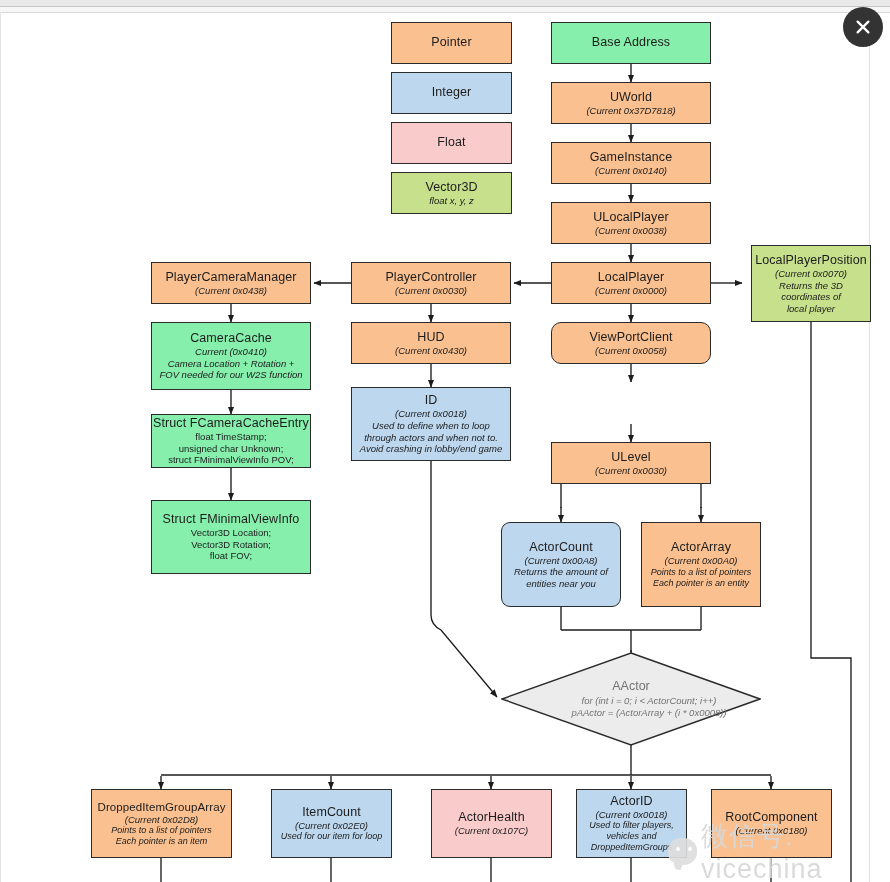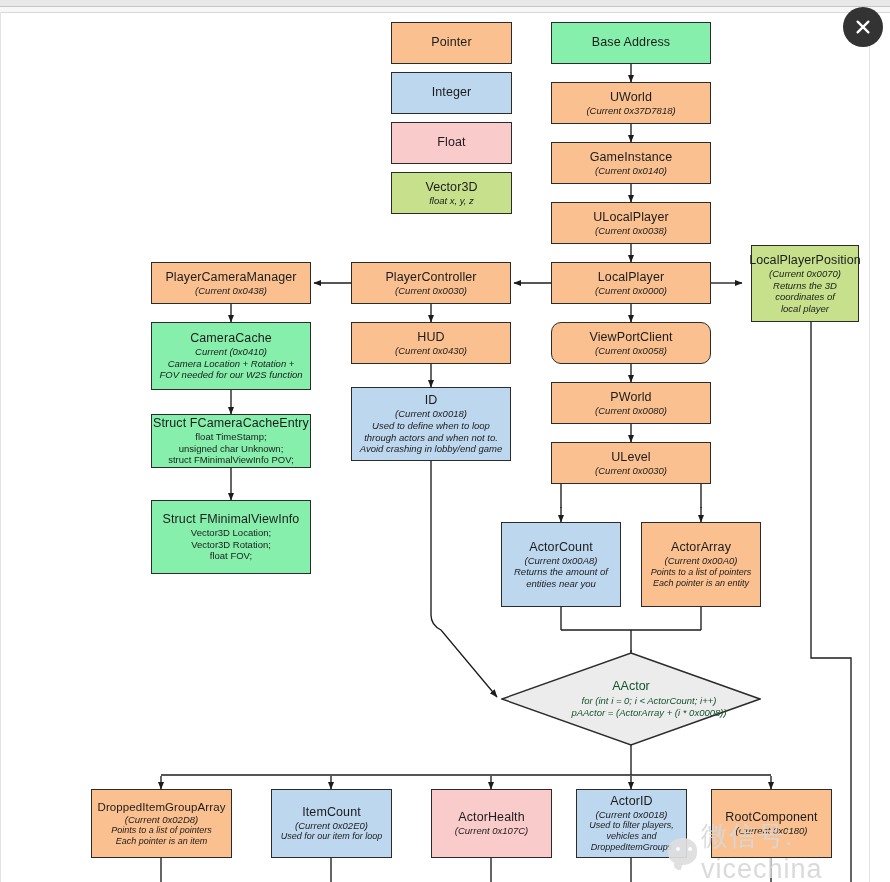--- a/index.html
+++ b/index.html
@@ -46,21 +46,21 @@
 
   .legend .t{font-size:12.5px;}
 
   
   .diamond{
     position:absolute;
     display:flex;align-items:center;justify-content:center;
     text-align:center;
   }
   .diamond .shape{position:absolute;left:0;top:0;width:100%;height:100%;}
-  .diamond .dlabel{position:relative;z-index:2;color:#14532d;line-height:1.25;}
+  .diamond .dlabel{position:relative;z-index:2;color:#737373;line-height:1.25;}
   .diamond .dlabel .t{font-size:12.5px;}
   .diamond .dlabel .s{font-size:9.5px;font-style:italic;white-space:nowrap;margin-left:36px;}
 
   
   .wm{position:absolute;left:668px;top:818px;z-index:40;display:flex;align-items:center;gap:4px;
       color:#d7d7d7;font-size:27px;letter-spacing:1px;opacity:.92;pointer-events:none;}
   .wm .bubble{width:34px;height:27px;background:#dedede;border-radius:14px/12px;position:relative;}
   .wm .bubble:after{content:"";position:absolute;left:5px;bottom:-5px;width:9px;height:8px;background:#dedede;
       border-radius:0 0 0 8px;transform:skewX(-18deg);}
   .wm .bubble .e1,.wm .bubble .e2{position:absolute;top:9px;width:4px;height:4px;background:#fff;border-radius:50%;}
@@ -184,24 +184,20 @@
   <div class="node orange" style="left:551px;top:262px;width:160px;height:42px;">
     <div class="t">LocalPlayer</div>
     <div class="s">(Current 0x0000)</div>
   </div>
 
   <div class="node orange" style="left:551px;top:322px;width:160px;height:42px;border-radius:10px;">
     <div class="t">ViewPortClient</div>
     <div class="s">(Current 0x0058)</div>
   </div>
 
-  <div class="node orange" style="left:551px;top:382px;width:160px;height:42px;">
-    <div class="t">PWorld</div>
-    <div class="s">(Current 0x0080)</div>
-  </div>
 
   <div class="node orange" style="left:551px;top:442px;width:160px;height:42px;">
     <div class="t">ULevel</div>
     <div class="s">(Current 0x0030)</div>
   </div>
 
   <div class="node orange" style="left:351px;top:262px;width:160px;height:42px;">
     <div class="t">PlayerController</div>
     <div class="s">(Current 0x0030)</div>
   </div>
@@ -238,29 +234,29 @@
     <div class="s" style="font-style:normal;">struct FMinimalViewInfo POV;</div>
   </div>
 
   <div class="node grey" style="left:151px;top:500px;width:160px;height:74px;">
     <div class="t">Struct FMinimalViewInfo</div>
     <div class="s" style="font-style:normal;">Vector3D Location;</div>
     <div class="s" style="font-style:normal;">Vector3D Rotation;</div>
     <div class="s" style="font-style:normal;">float FOV;</div>
   </div>
 
-  <div class="node green" style="left:751px;top:245px;width:108px;height:77px;">
+  <div class="node green" style="left:751px;top:245px;width:120px;height:77px;">
     <div class="t">LocalPlayerPosition</div>
     <div class="s">(Current 0x0070)</div>
     <div class="s">Returns the 3D</div>
     <div class="s">coordinates of</div>
     <div class="s">local player</div>
   </div>
 
-  <div class="node blue" style="left:501px;top:522px;width:120px;height:85px;">
+  <div class="node blue" style="left:501px;top:522px;width:120px;height:85px;border-radius:9px;">
     <div class="t">ActorCount</div>
     <div class="s">(Current 0x00A8)</div>
     <div class="s">Returns the amount of</div>
     <div class="s">entities near you</div>
   </div>
 
   <div class="node orange" style="left:641px;top:522px;width:120px;height:85px;">
     <div class="t">ActorArray</div>
     <div class="s">(Current 0x00A0)</div>
     <div class="s" style="font-size:9px;">Points to a list of pointers</div>

